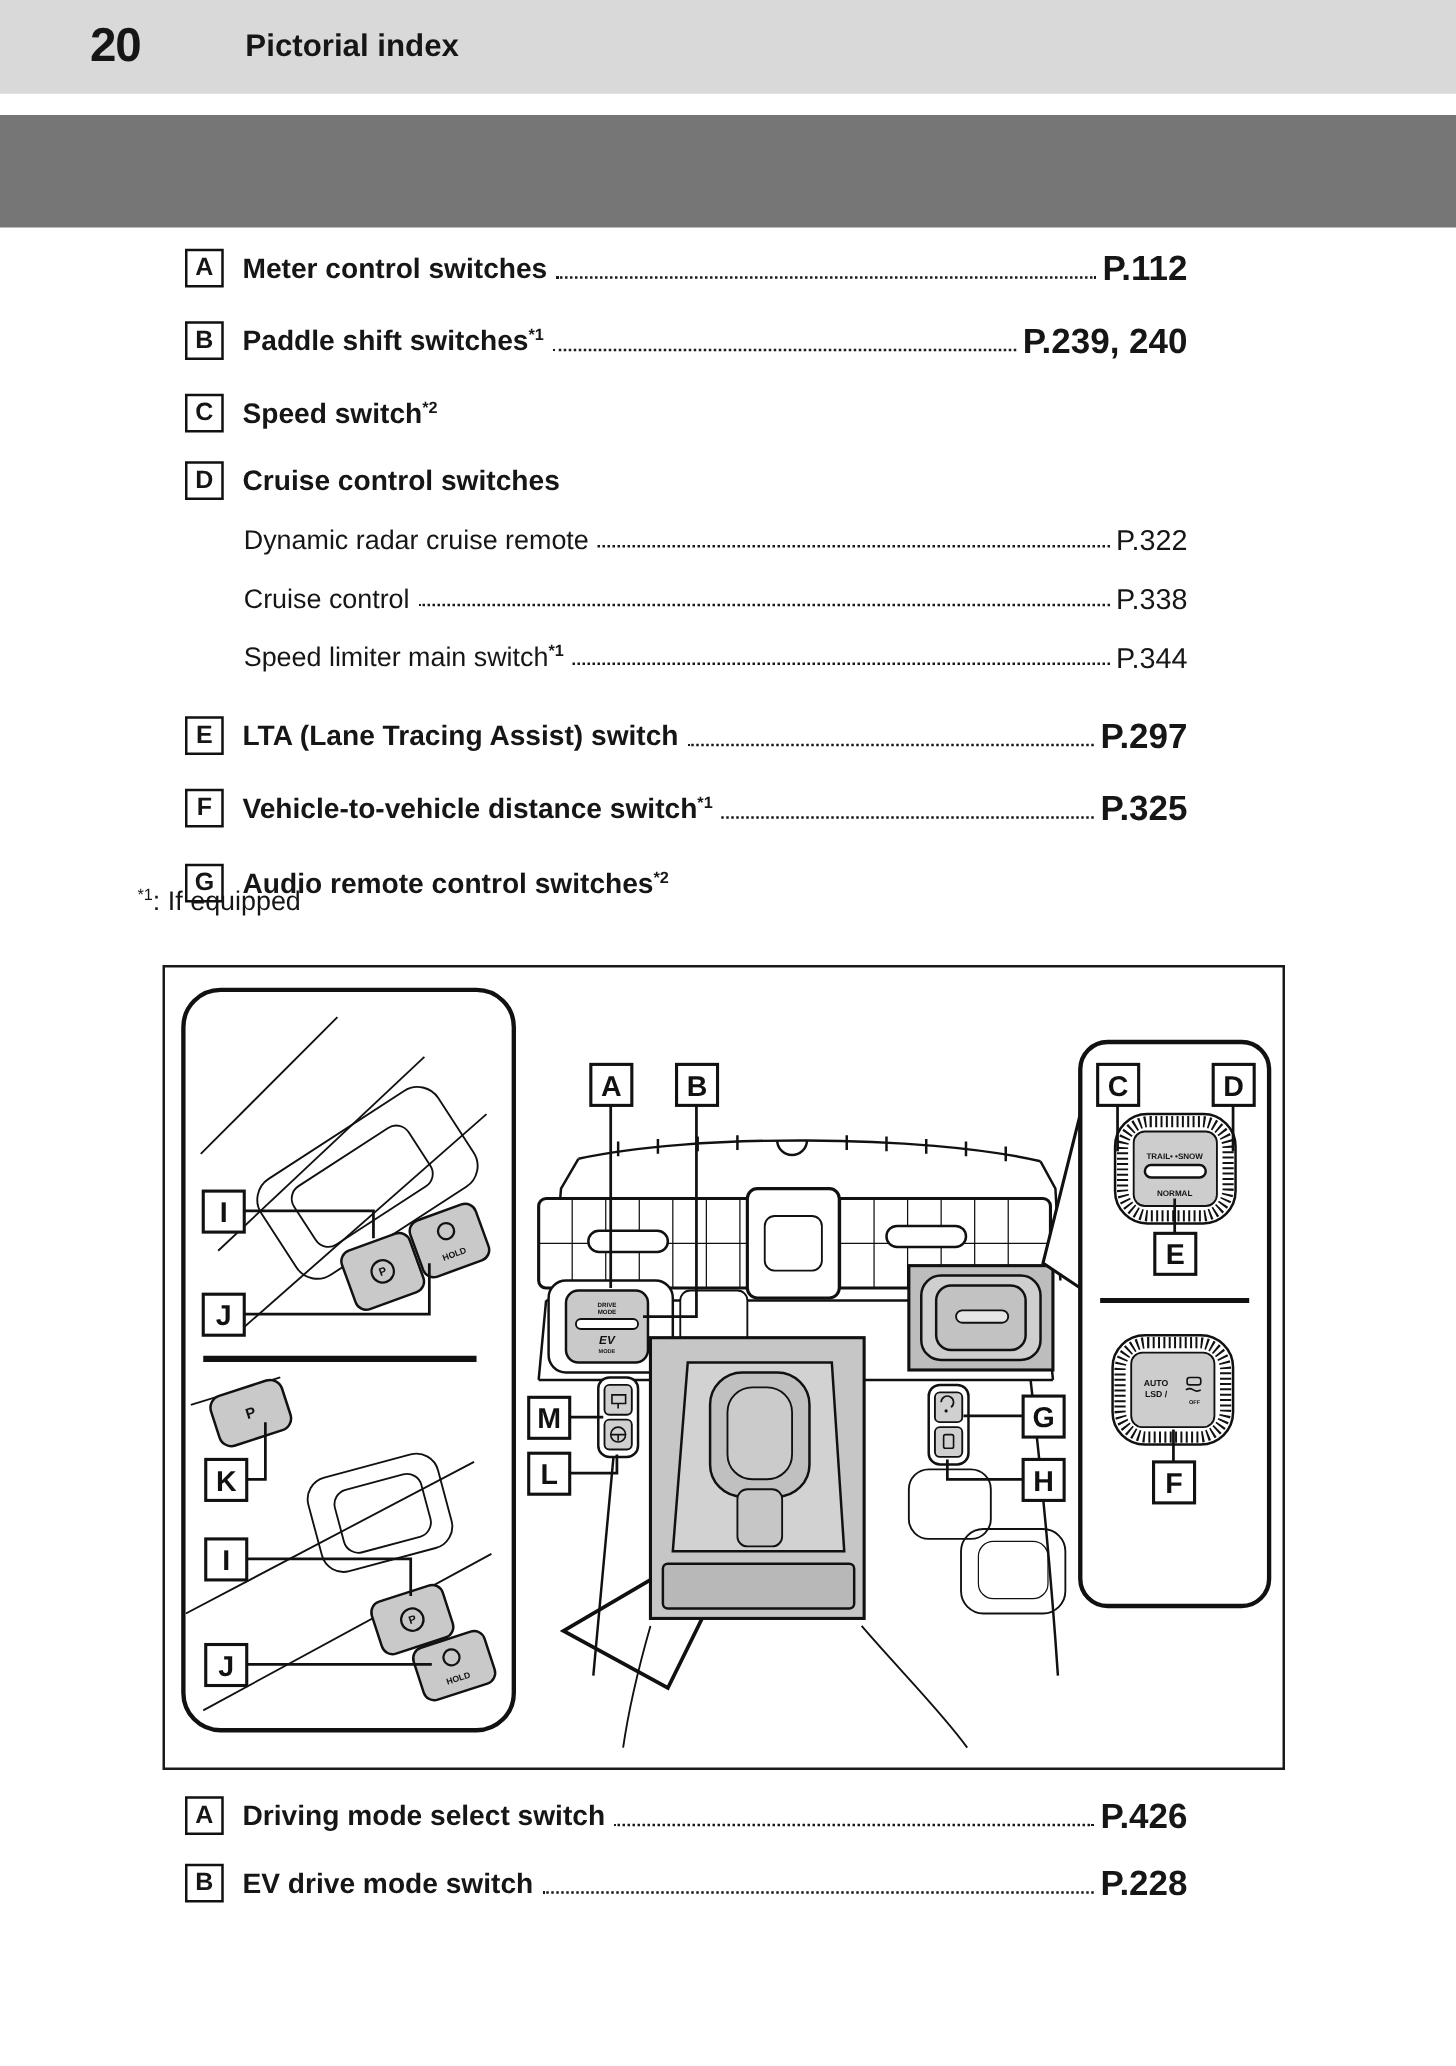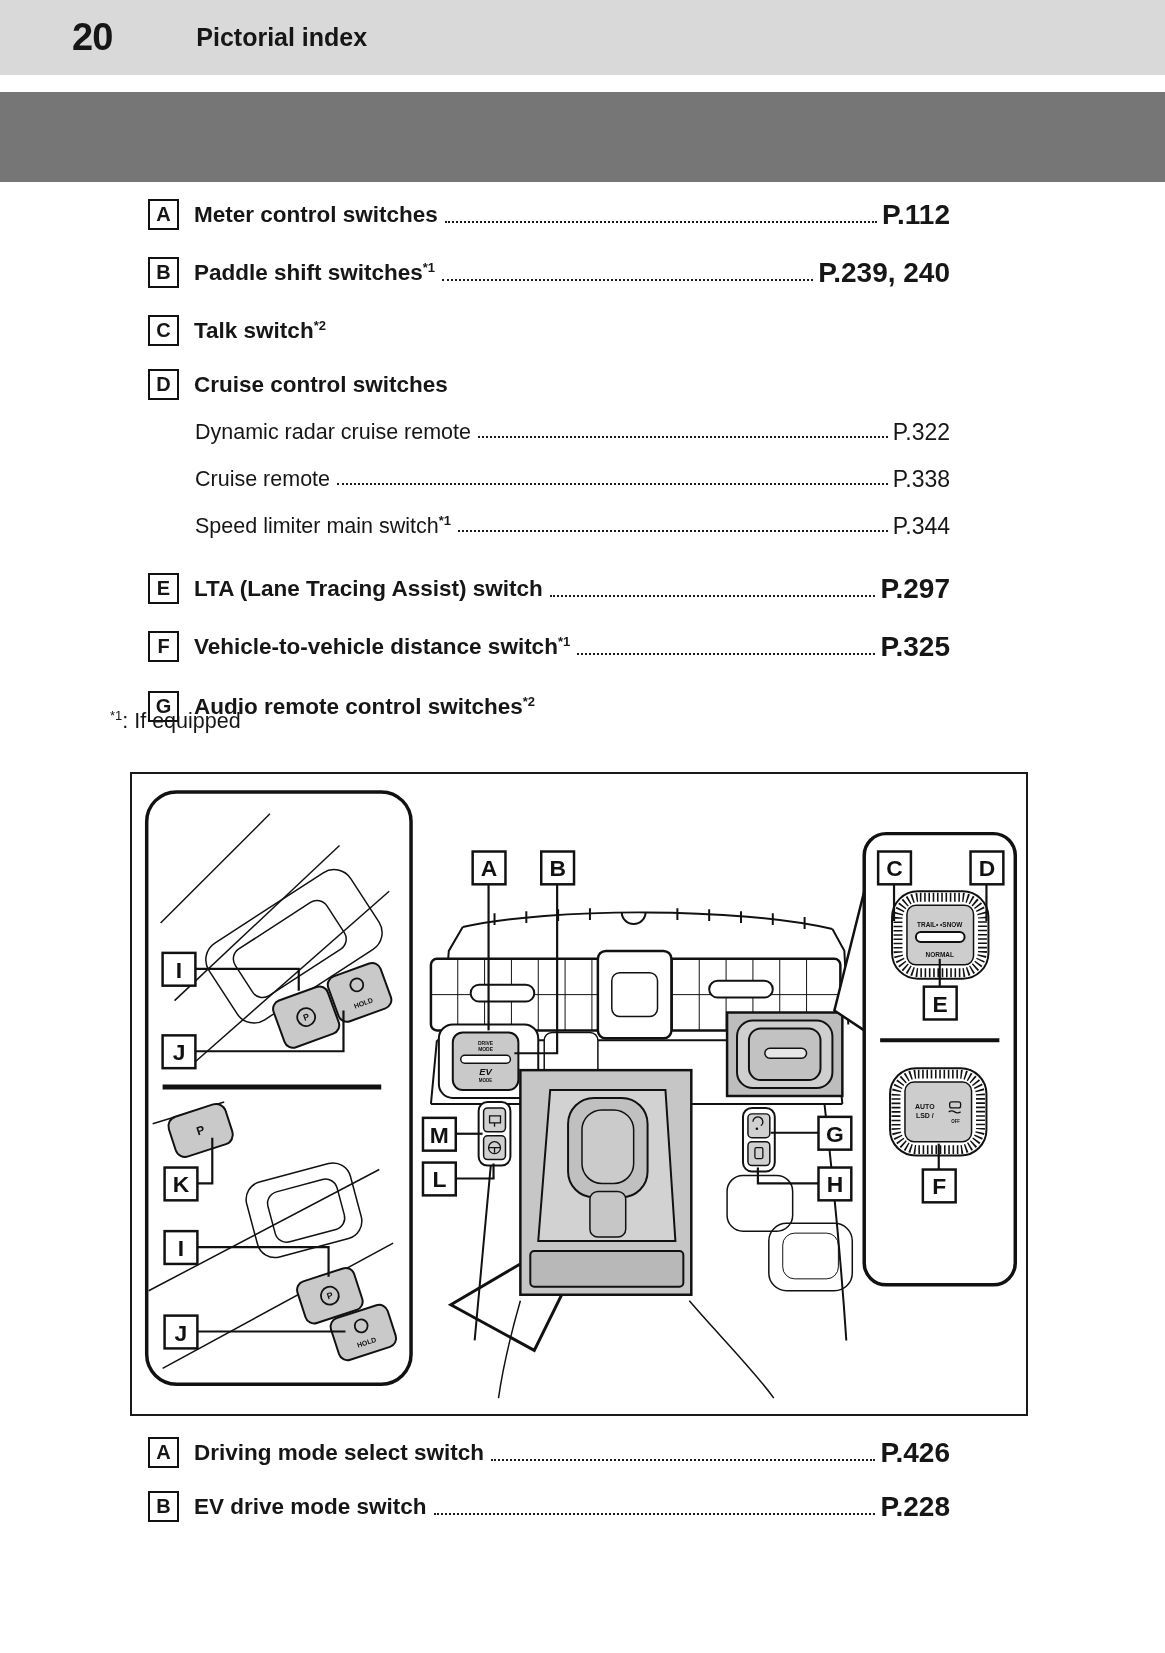--- a/index.html
+++ b/index.html
@@ -86,37 +86,37 @@
         </span>
       <span class="lbl"><span>Paddle shift switches</span><sup>*1</sup></span>
       <span class="leader"></span>
       <span class="pref">P.239, 240</span>
     </div>
 
     <div class="row">
       <span class="lbox">
           <span>C</span>
         </span>
-      <span class="lbl"><span>Talk switch</span><sup>*2</sup></span>
+      <span class="lbl"><span>Speed switch</span><sup>*2</sup></span>
     </div>
 
     <div class="row mb14">
       <span class="lbox">
           <span>D</span>
         </span>
       <span class="lbl"><span>Cruise control switches</span></span>
     </div>
 
     <div class="subrow">
       <span class="sublbl"><span>Dynamic radar cruise remote</span><sup></sup></span>
       <span class="leader"></span>
       <span class="subpref">P.322</span>
     </div>
     <div class="subrow">
-      <span class="sublbl"><span>Cruise remote</span><sup></sup></span>
+      <span class="sublbl"><span>Cruise control</span><sup></sup></span>
       <span class="leader"></span>
       <span class="subpref">P.338</span>
     </div>
     <div class="subrow mb30">
       <span class="sublbl"><span>Speed limiter main switch</span><sup>*1</sup></span>
       <span class="leader"></span>
       <span class="subpref">P.344</span>
     </div>
 
     <div class="row">

